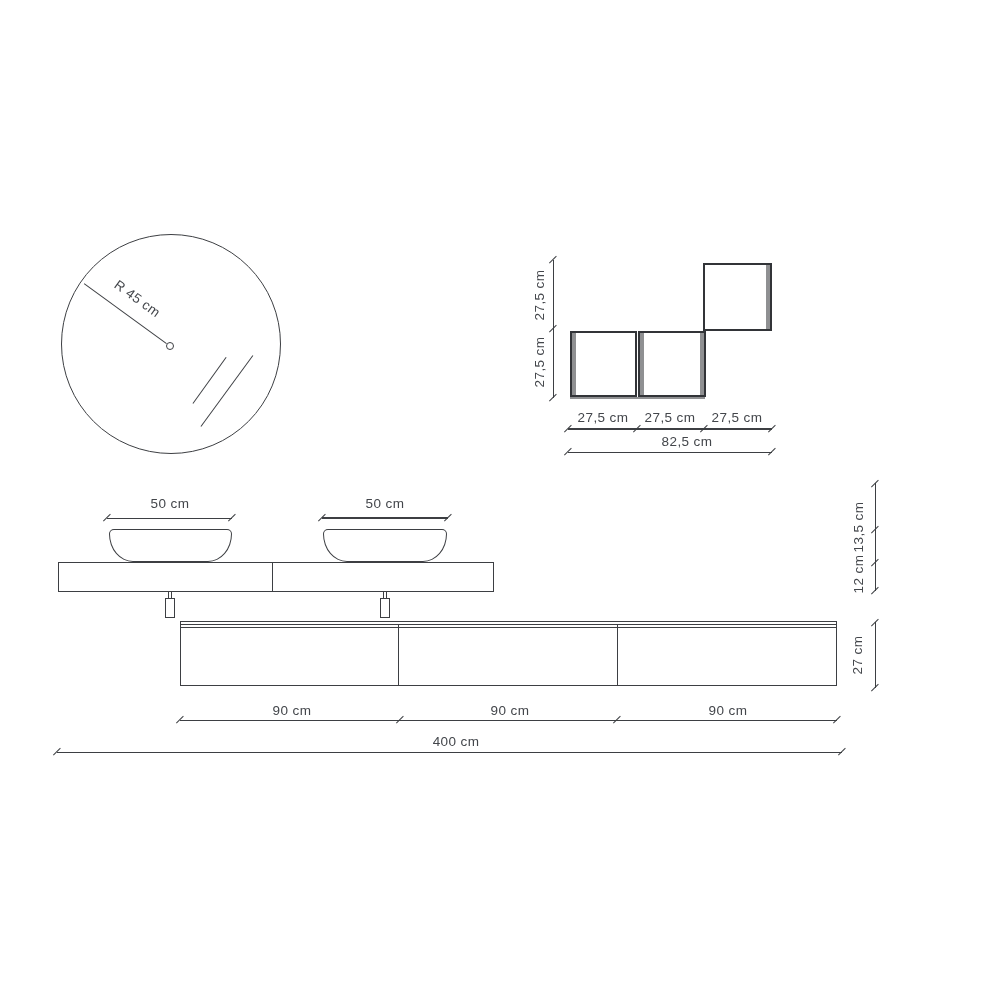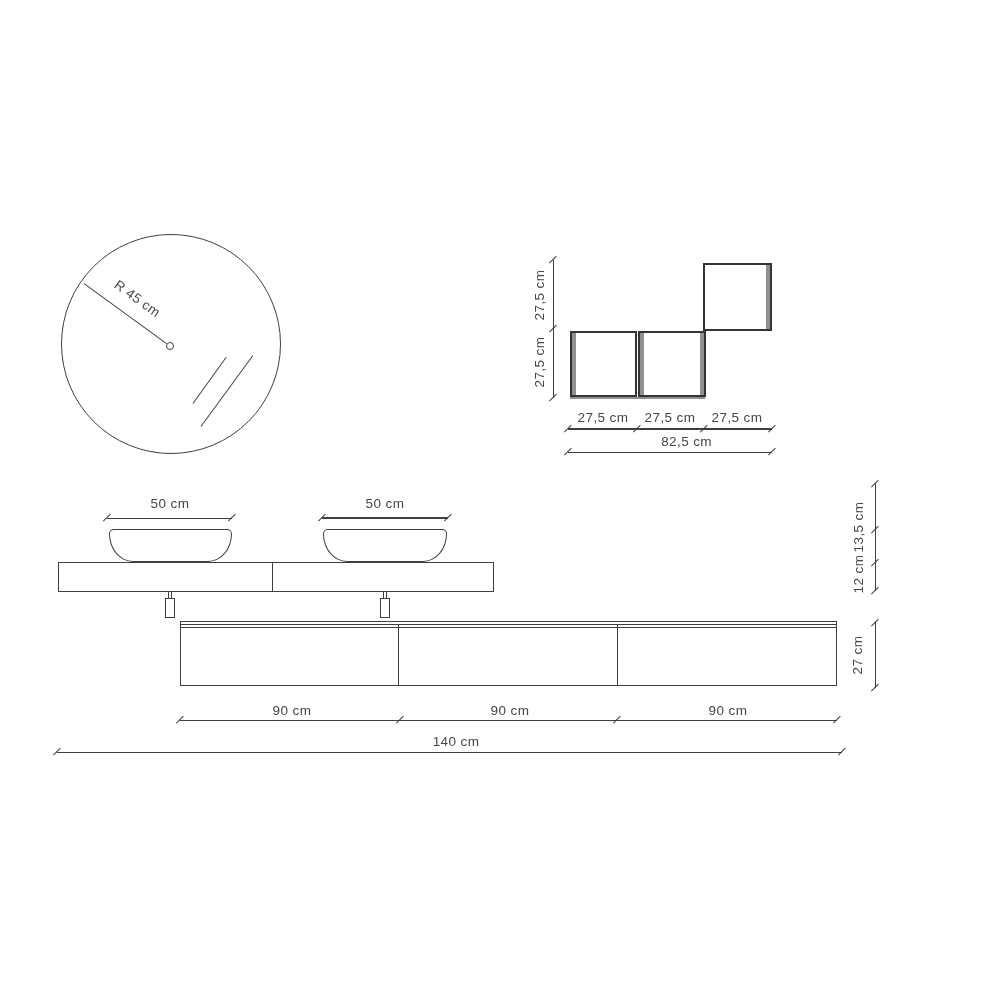--- a/index.html
+++ b/index.html
@@ -76,21 +76,21 @@
 
     <div class="lbl" style="left:561px;top:410px;">27,5 cm</div>
     <div class="lbl" style="left:628px;top:410px;">27,5 cm</div>
     <div class="lbl" style="left:695px;top:410px;">27,5 cm</div>
     <div class="hline" style="left:568px;top:428.2px;width:204px;"></div>
     <div class="tk" style="left:563px;top:427.5px;"></div>
     <div class="tk" style="left:631.5px;top:427.5px;"></div>
     <div class="tk" style="left:698.5px;top:427.5px;"></div>
     <div class="tk" style="left:767px;top:427.5px;"></div>
 
-    <div class="lbl" style="left:628px;top:433.5px;text-align:right;">82,5 cm</div>
+    <div class="lbl" style="left:645px;top:433.5px;">82,5 cm</div>
     <div class="hline" style="left:568px;top:451.7px;width:204px;"></div>
     <div class="tk" style="left:563px;top:451px;"></div>
     <div class="tk" style="left:767px;top:451px;"></div>
   </div>
 
   <div>
 
     <div class="lbl" style="left:128px;top:496px;">50 cm</div>
     <div class="hline" style="left:107px;top:517.7px;width:125px;"></div>
     <div class="tk" style="left:102px;top:517px;"></div>
@@ -136,19 +136,19 @@
 
     <div class="lbl" style="left:250px;top:702.5px;">90 cm</div>
     <div class="lbl" style="left:468px;top:702.5px;">90 cm</div>
     <div class="lbl" style="left:686px;top:702.5px;">90 cm</div>
     <div class="hline" style="left:180px;top:719.7px;width:657px;"></div>
     <div class="tk" style="left:175px;top:719px;"></div>
     <div class="tk" style="left:395px;top:719px;"></div>
     <div class="tk" style="left:612px;top:719px;"></div>
     <div class="tk" style="left:832px;top:719px;"></div>
 
-    <div class="lbl" style="left:414px;top:734px;">140 cm</div>
+    <div class="lbl" style="left:414px;top:734px;">400 cm</div>
     <div class="hline" style="left:57px;top:751.7px;width:785px;"></div>
     <div class="tk" style="left:52px;top:751px;"></div>
     <div class="tk" style="left:837px;top:751px;"></div>
   </div>
 
 </div>
 
 </body></html>

